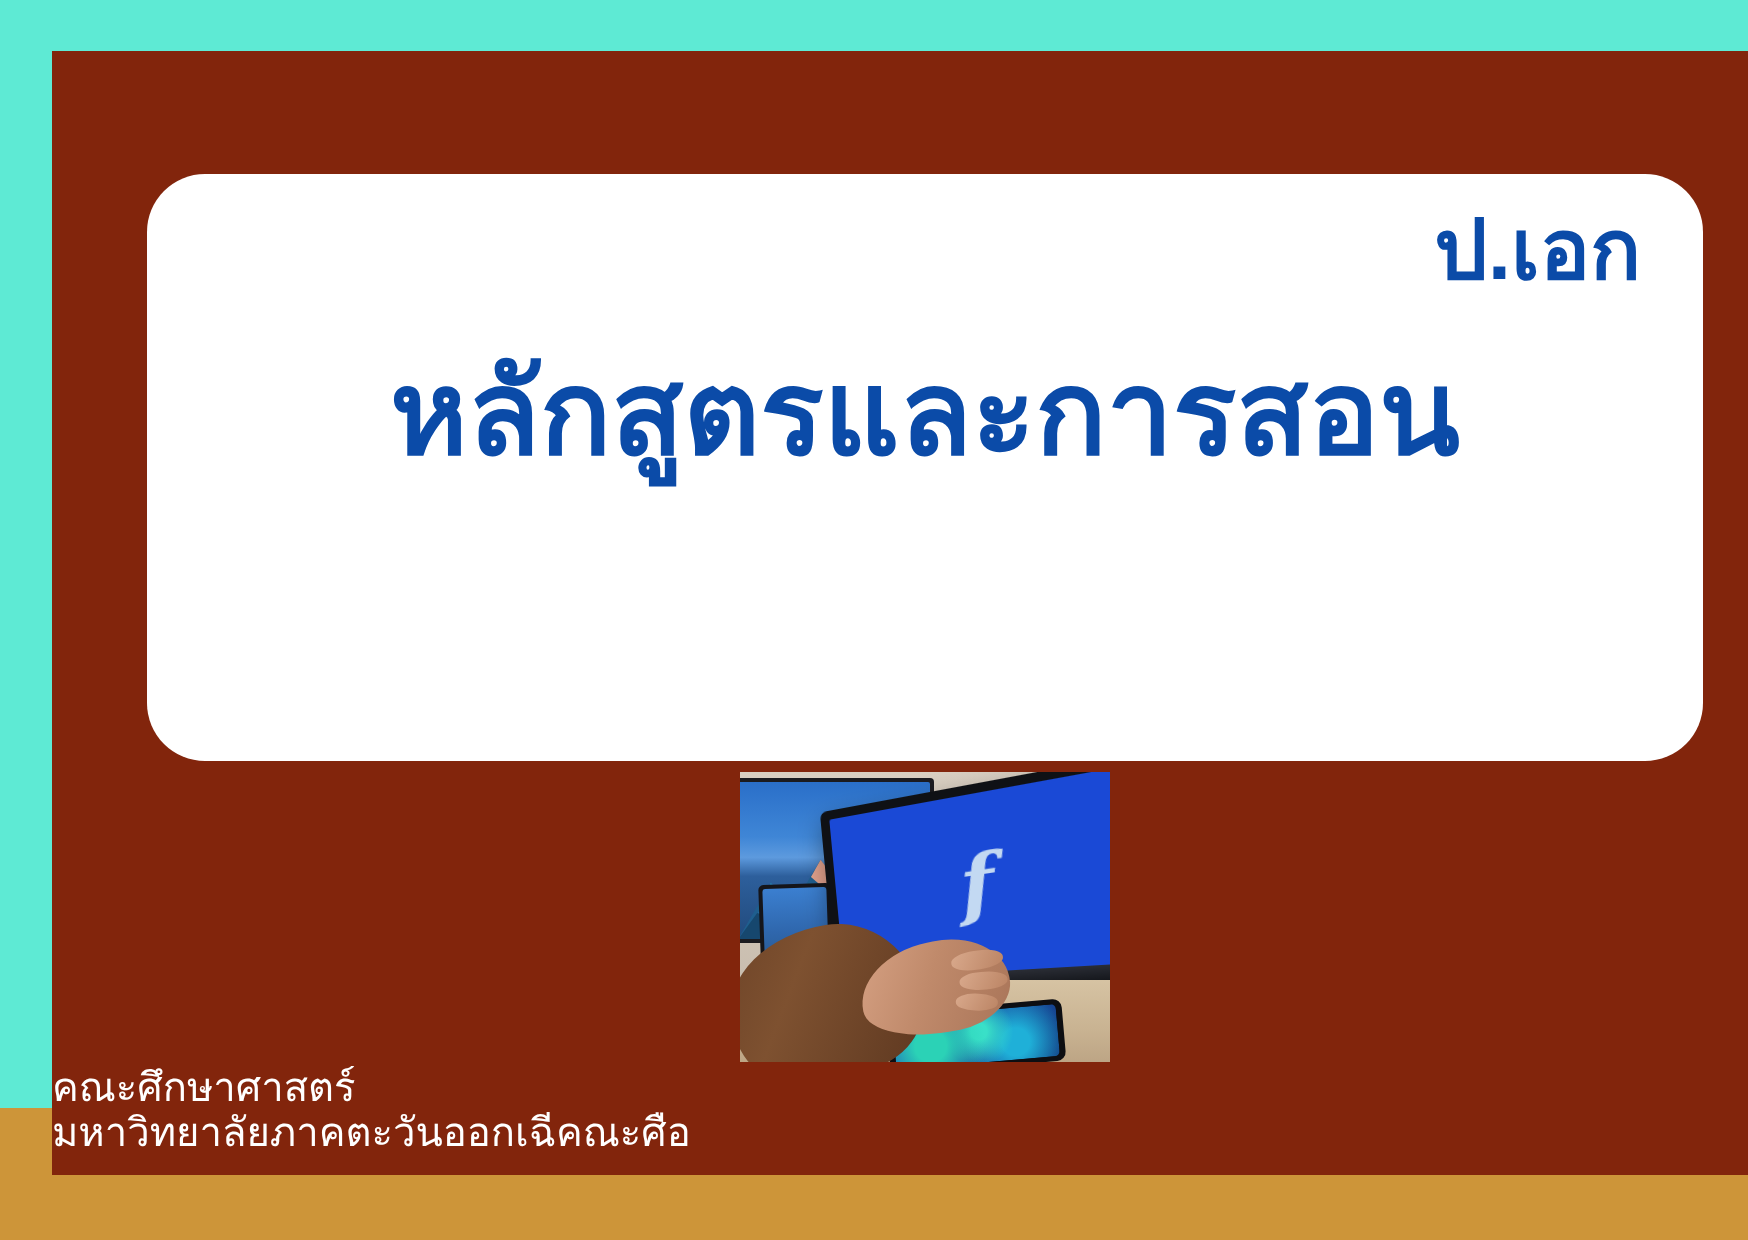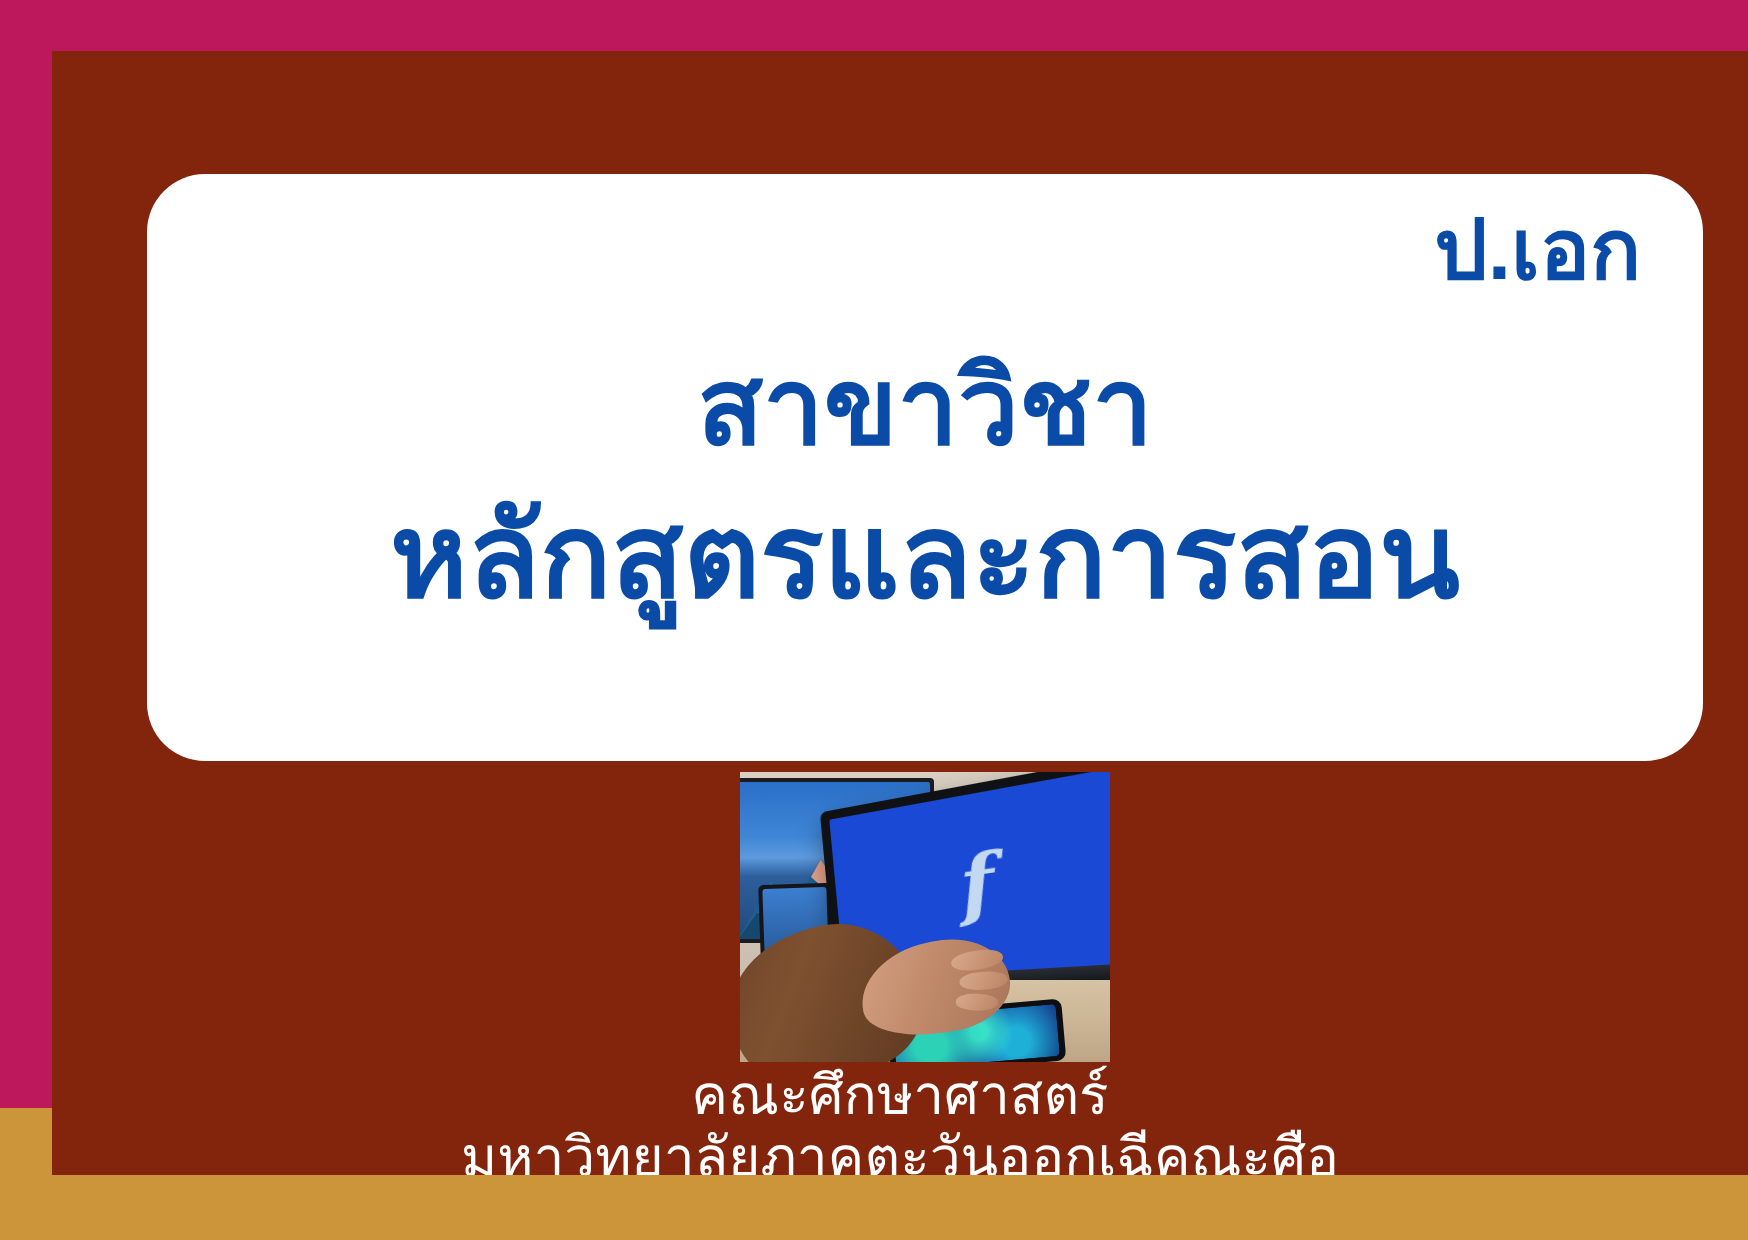--- a/index.html
+++ b/index.html
@@ -7,21 +7,21 @@
   body{
     width:1748px;height:1240px;
     background:#cd9539;
     font-family:"Liberation Sans", sans-serif;
     overflow:hidden;
   }
 
   .slide{
     position:relative;
     width:1748px;height:1108px;
-    background:#be185d;
+    background:#5eead4;
     box-sizing:border-box;
   }
 
   
   .panel{
     position:absolute;
     left:52px; top:51px;
     width:1696px; height:1124px;
     background:#82250c;
     overflow:hidden;
@@ -184,41 +184,39 @@
       radial-gradient(circle at 52% 40%, #39e0c8 0 9%, rgba(57,224,200,0) 38%),
       radial-gradient(circle at 74% 66%, #1fb0d8 0 11%, rgba(31,176,216,0) 40%),
       linear-gradient(135deg,#1c63c8 0%,#1b4fa6 45%,#123a80 100%);
   }
 
   
   .caption{
     position:absolute;
     left:0; right:0;
     top:1014px;
-    text-align:center;
     color:#ffffff;
-    font-size:55px;
+    font-size:40px;
     line-height:1.12;
     font-weight:400;
   }
   .caption span{display:block;}
 </style>
 </head>
 <body>
 
 <div class="slide">
 
   <div class="panel">
 
     <div class="card">
 
       <div class="degree-badge">ป.เอก</div>
 
       <div class="card-title">
-        <span class="line1">สาขาวิชา</span>
         <span class="line2">หลักสูตรและการสอน</span>
       </div>
 
     </div>
 
     <div class="photo-wrap">
       <div class="photo">
 
         <div class="ph-wall"></div>
 

